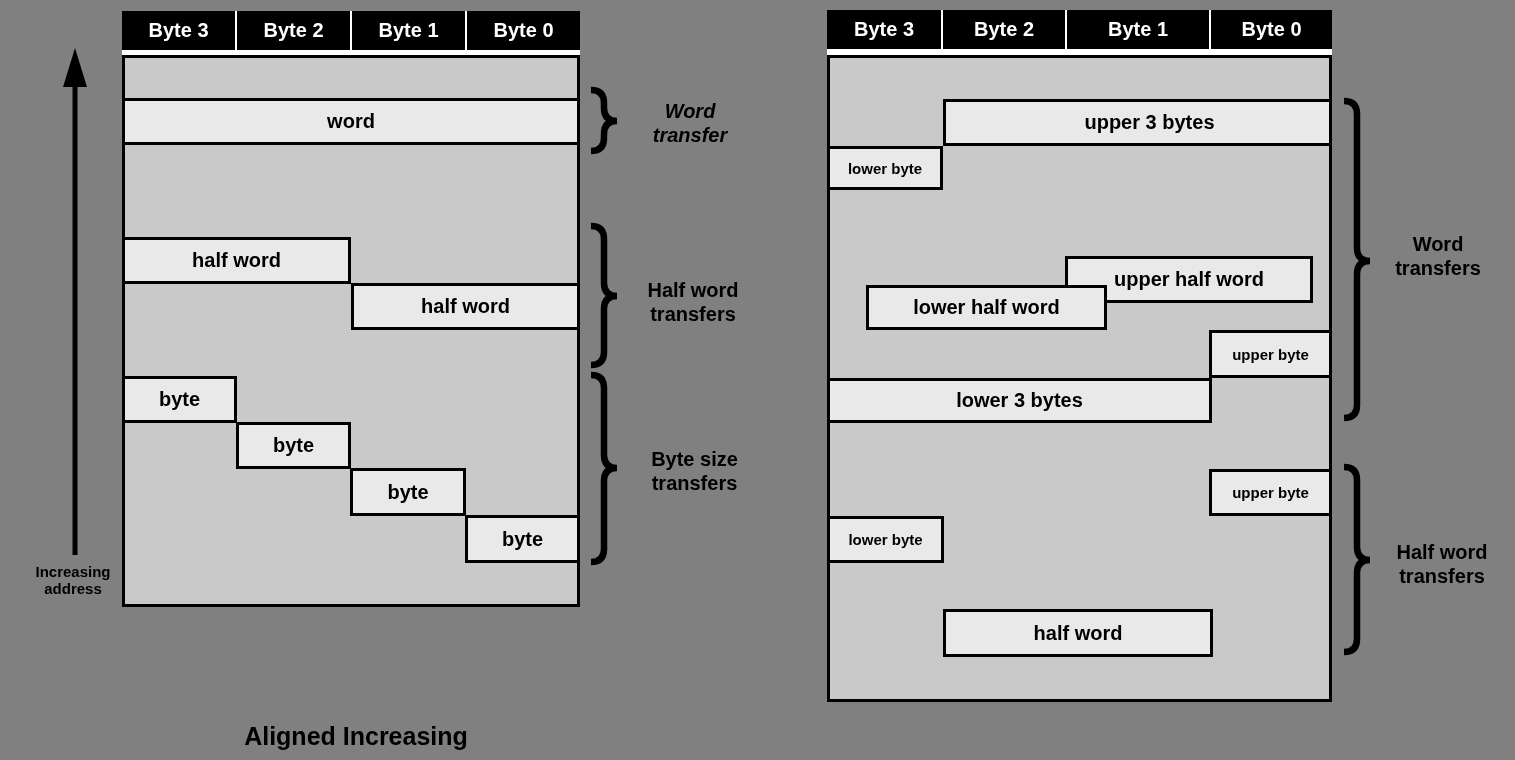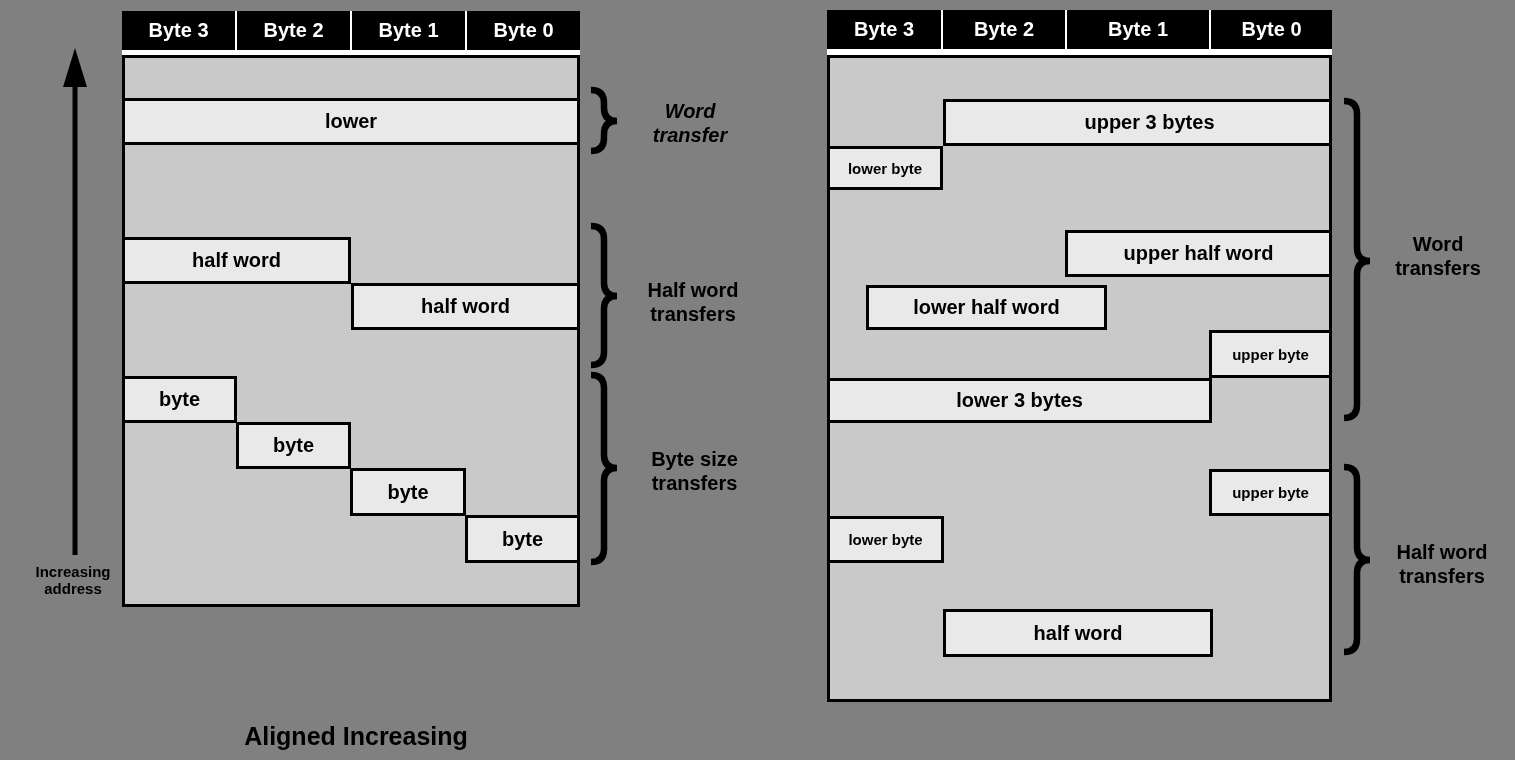--- a/index.html
+++ b/index.html
@@ -53,21 +53,21 @@
   #lbl-l-byte{left:637px;top:448px;width:115px;}
 
   
   #r-header{left:827px;top:10px;width:505px;height:39px;}
   #r-header .c0{width:116px;} #r-header .c1{width:124px;}
   #r-header .c2{width:144px;} #r-header .c3{width:121px;}
   #r-gap{left:827px;top:49px;width:505px;height:6px;}
   #r-body{left:827px;top:55px;width:505px;height:647px;}
   #r-u3b{left:943px;top:99px;width:389px;height:47px;padding-left:24px;}
   #r-lb-w{left:827px;top:146px;width:116px;height:44px;}
-  #r-uhw{left:1065px;top:230px;width:267px;height:47px;}
+  #r-uhw{left:1065px;top:256px;width:248px;height:47px;}
   #r-lhw{left:866px;top:285px;width:241px;height:45px;}
   #r-ub-w{left:1209px;top:330px;width:123px;height:48px;}
   #r-l3b{left:827px;top:378px;width:385px;height:45px;}
   #r-ub-h{left:1209px;top:469px;width:123px;height:47px;}
   #r-lb-h{left:827px;top:516px;width:117px;height:47px;}
   #r-hw{left:943px;top:609px;width:270px;height:48px;}
   #r-caption{left:877px;top:722px;width:400px;}
   #lbl-r-word{left:1388px;top:233px;width:100px;}
   #lbl-r-hw{left:1381px;top:541px;width:122px;}
 </style>
@@ -78,21 +78,21 @@
 
   <div class="header" id="l-header">
     <div class="cell">Byte 3</div>
     <div class="cell">Byte 2</div>
     <div class="cell">Byte 1</div>
     <div class="cell">Byte 0</div>
   </div>
   <div class="gap-strip" id="l-gap"></div>
   <div class="panel-body" id="l-body"></div>
 
-  <div class="cellbox" id="l-word">lower</div>
+  <div class="cellbox" id="l-word">word</div>
   <div class="cellbox" id="l-hw-u">half word</div>
   <div class="cellbox" id="l-hw-l">half word</div>
   <div class="cellbox" id="l-b3">byte</div>
   <div class="cellbox" id="l-b2">byte</div>
   <div class="cellbox" id="l-b1">byte</div>
   <div class="cellbox" id="l-b0">byte</div>
 
   <div class="axis-label" id="l-axis">Increasing address</div>
   <div class="caption" id="l-caption">Aligned Increasing</div>
 

